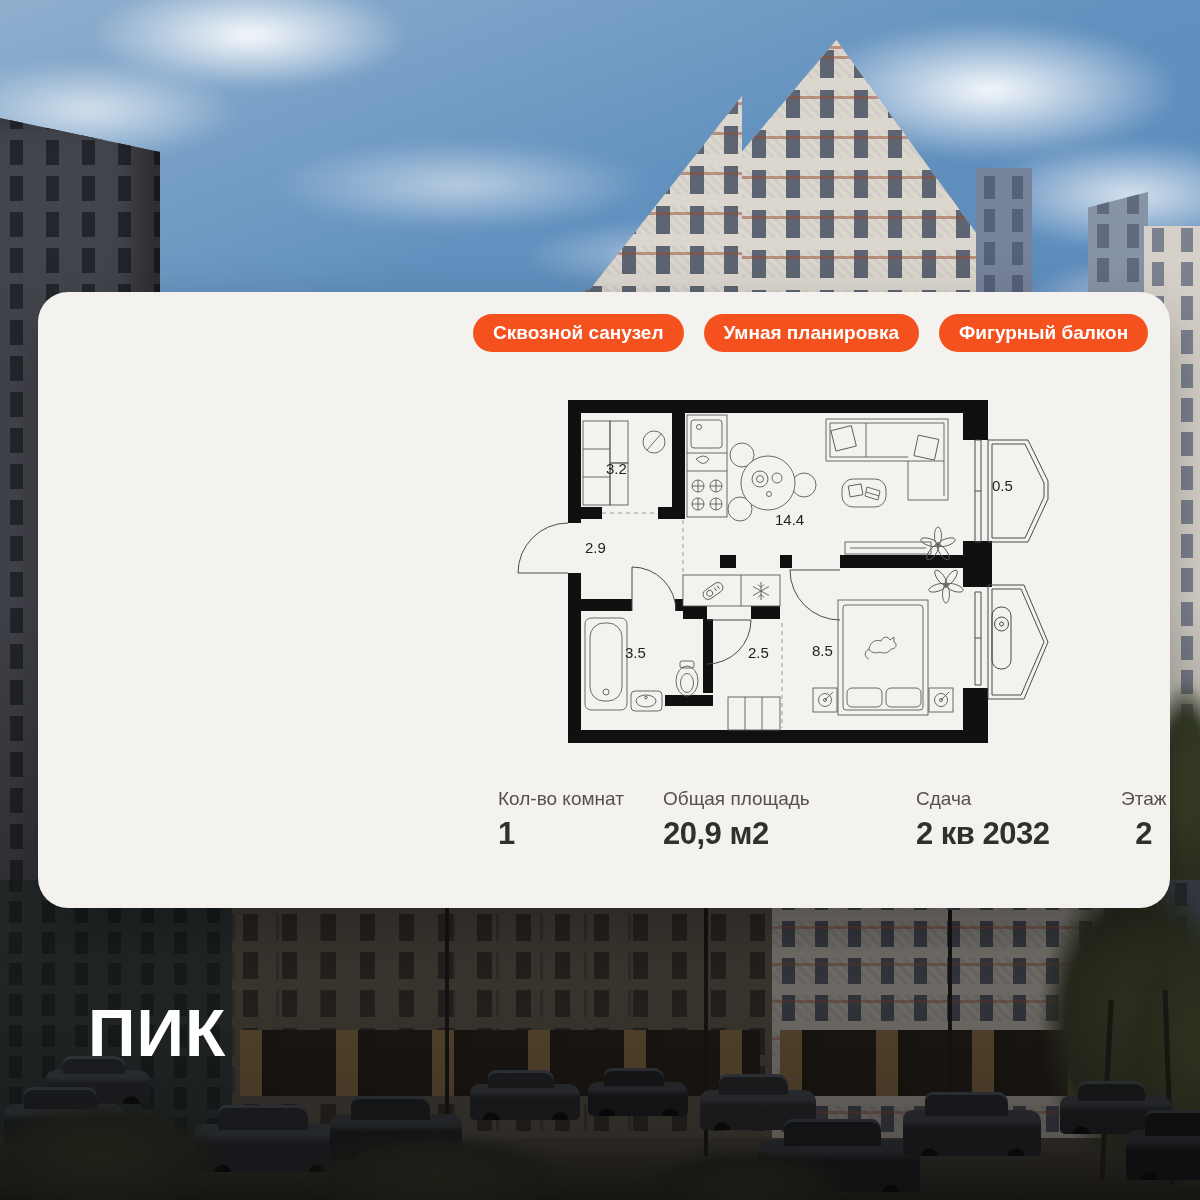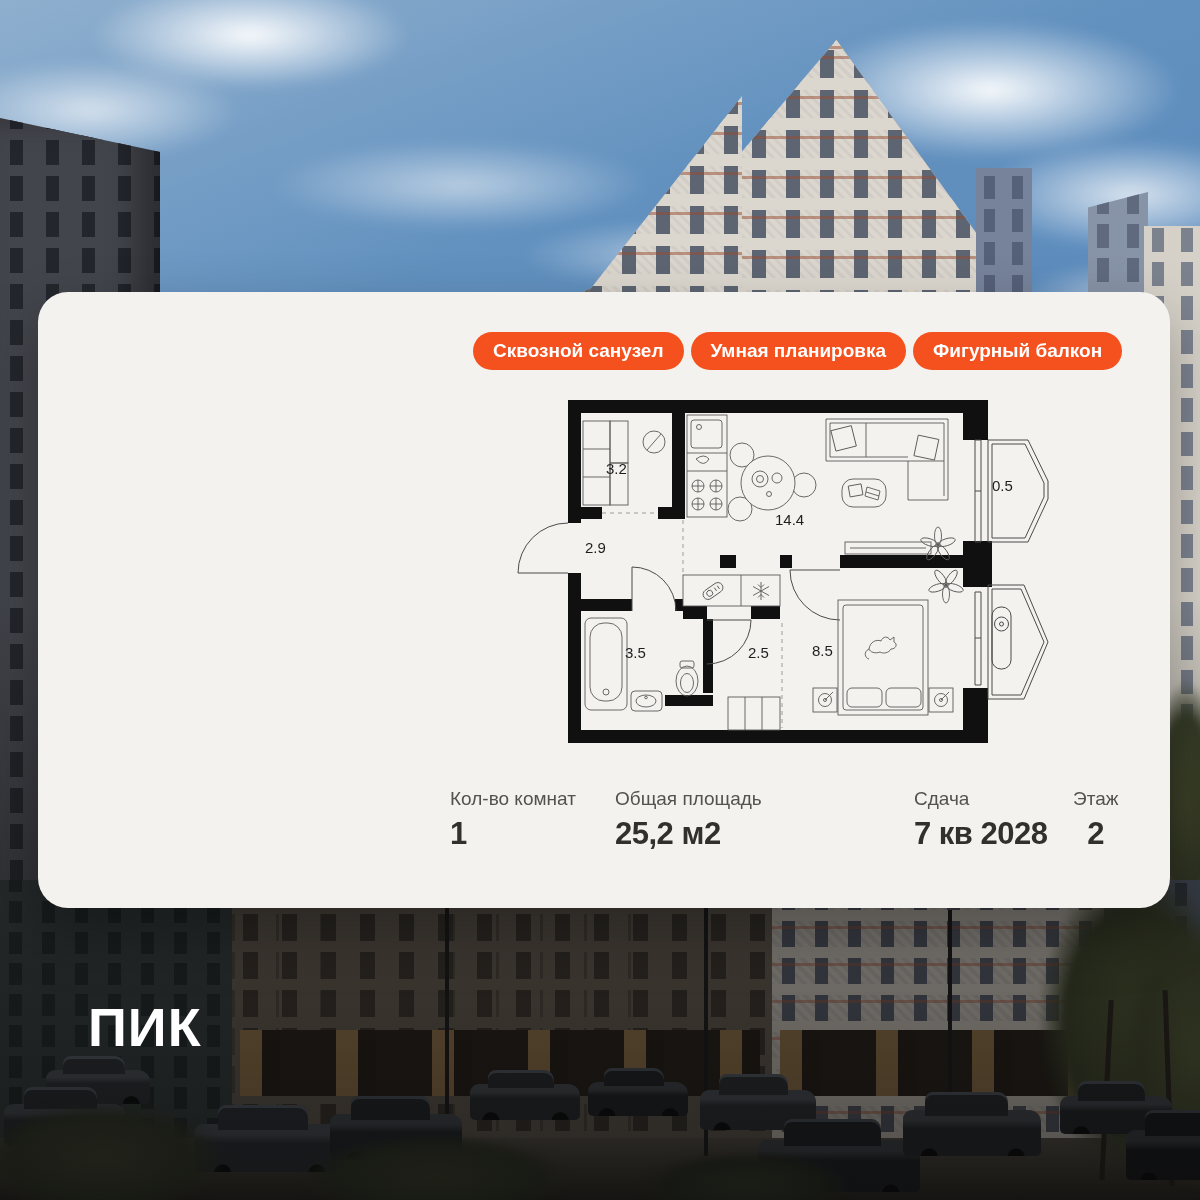--- a/index.html
+++ b/index.html
@@ -104,39 +104,39 @@
   .p-right{left:296px;top:62px;width:44px;height:504px;background-color:#7e8a9e;
     clip-path:polygon(0 6%,100% 0,100% 100%,0 100%);
     background-image:repeating-linear-gradient(0deg,#7e8a9e 0 9px,rgba(0,0,0,0) 9px 30px),
       repeating-linear-gradient(90deg,rgba(0,0,0,0) 0 7px,#57627a 7px 17px,rgba(0,0,0,0) 17px 25px);}
   .photo-shade{position:absolute;inset:0;
     background:linear-gradient(180deg,rgba(0,0,0,0) 56%,rgba(24,21,23,.42) 80%,rgba(24,21,23,.58) 100%);}
   .photo-title{position:absolute;left:0;right:0;top:453px;text-align:center;color:#fff;
     font-size:32px;font-weight:700;letter-spacing:-.5px;}
 
   
-  .badges{position:absolute;left:435px;top:40px;display:flex;gap:7px;}
+  .badges{position:absolute;left:435px;top:22px;display:flex;gap:20px;}
   .badge{height:38px;line-height:38px;padding:0 20px;border-radius:19px;background:#F4511E;
     color:#fff;font-size:19px;font-weight:700;white-space:nowrap;}
 
   
   .plan{position:absolute;left:477px;top:103px;width:545px;height:360px;}
   .plan .w{fill:#101010;}
   .plan .ln{fill:none;stroke:#4b4b4b;stroke-width:1;}
   .plan .thin{fill:none;stroke:#5a5a5a;stroke-width:.9;}
   .plan .dash{fill:none;stroke:#9b9b9b;stroke-width:1;stroke-dasharray:4 4;}
   .plan text{font-family:"Liberation Sans","DejaVu Sans",sans-serif;font-size:15px;fill:#1f1f1f;}
 
   
-  .stat{position:absolute;top:496px;}
+  .stat{position:absolute;top:496px;margin-left:48px;}
   .stat .label{font-size:19px;color:#55514e;}
   .stat .value{margin-top:6px;font-size:31px;font-weight:800;color:#32302d;letter-spacing:-.5px;}
 
   
-  .logo{position:absolute;left:88px;top:1000px;z-index:12;color:#fff;font-size:54px;font-weight:800;
+  .logo{position:absolute;left:88px;top:1000px;z-index:12;color:#fff;font-size:66px;font-weight:800;
     letter-spacing:1px;line-height:1;}
 </style>
 </head>
 <body>
 
 <div class="canvas">
 
   <div class="cloud" style="left:90px;top:-20px;width:320px;height:110px;"></div>
   <div class="cloud" style="left:-60px;top:60px;width:300px;height:100px;opacity:.7;"></div>
   <div class="cloud" style="left:270px;top:140px;width:380px;height:90px;opacity:.55;"></div>
@@ -388,25 +388,25 @@
         <text x="282" y="261">8.5</text>
       </g>
     </svg>
 
     <div class="stat" style="left:412px;">
       <div class="label">Кол-во комнат</div>
       <div class="value">1</div>
     </div>
     <div class="stat" style="left:577px;">
       <div class="label">Общая площадь</div>
-      <div class="value">25,2 м2</div>
+      <div class="value">20,9 м2</div>
     </div>
-    <div class="stat" style="left:876px;">
+    <div class="stat" style="left:830px;">
       <div class="label">Сдача</div>
-      <div class="value">7 кв 2028</div>
+      <div class="value">2 кв 2032</div>
     </div>
     <div class="stat" style="left:1035px;text-align:center;">
       <div class="label">Этаж</div>
       <div class="value">2</div>
     </div>
   </div>
 
   <div class="logo">ПИК</div>
 
 </div>

